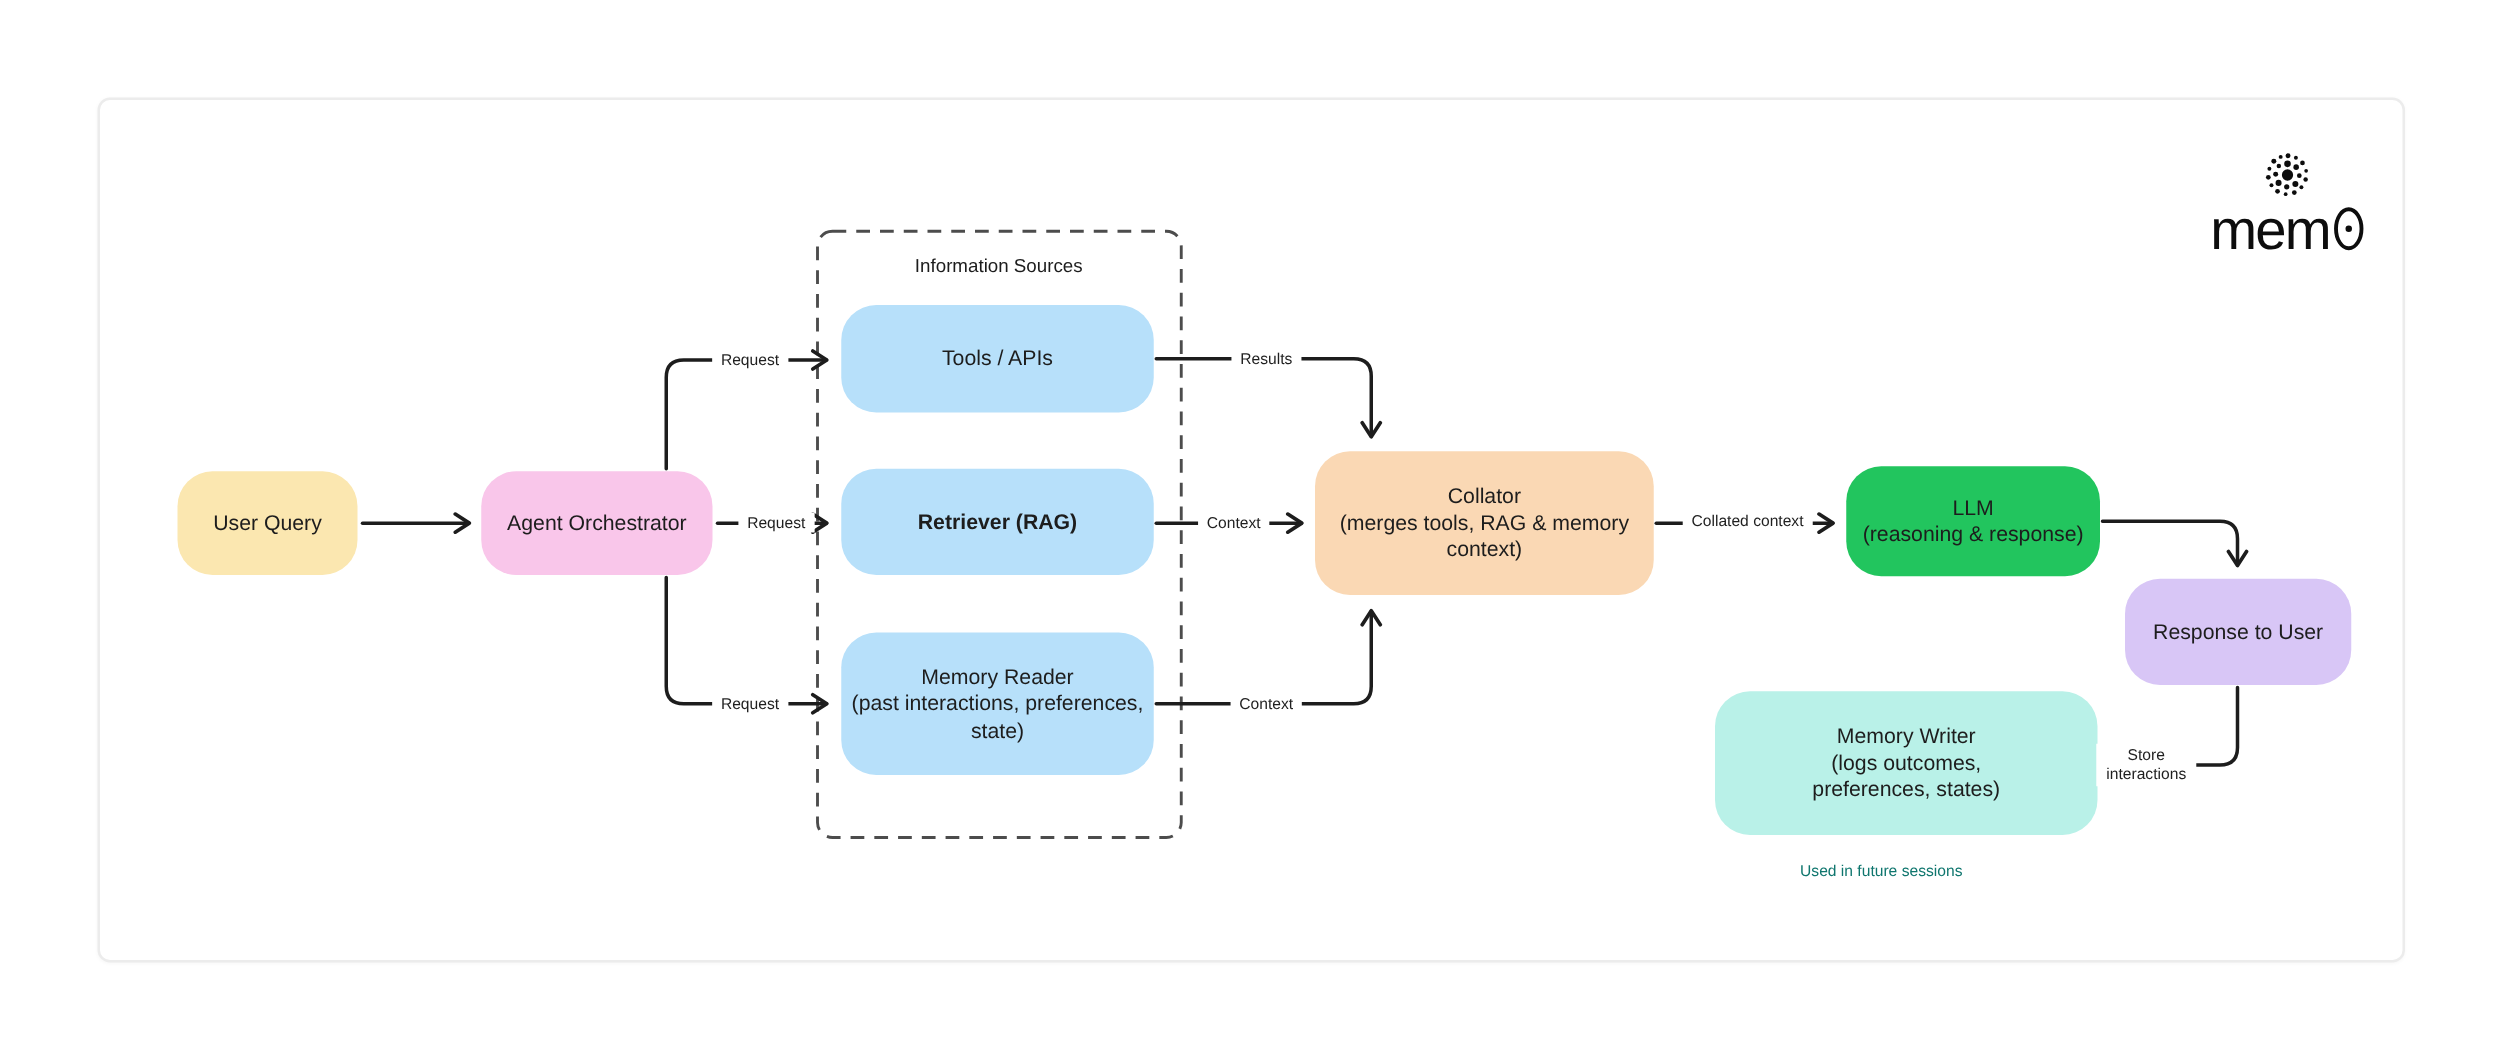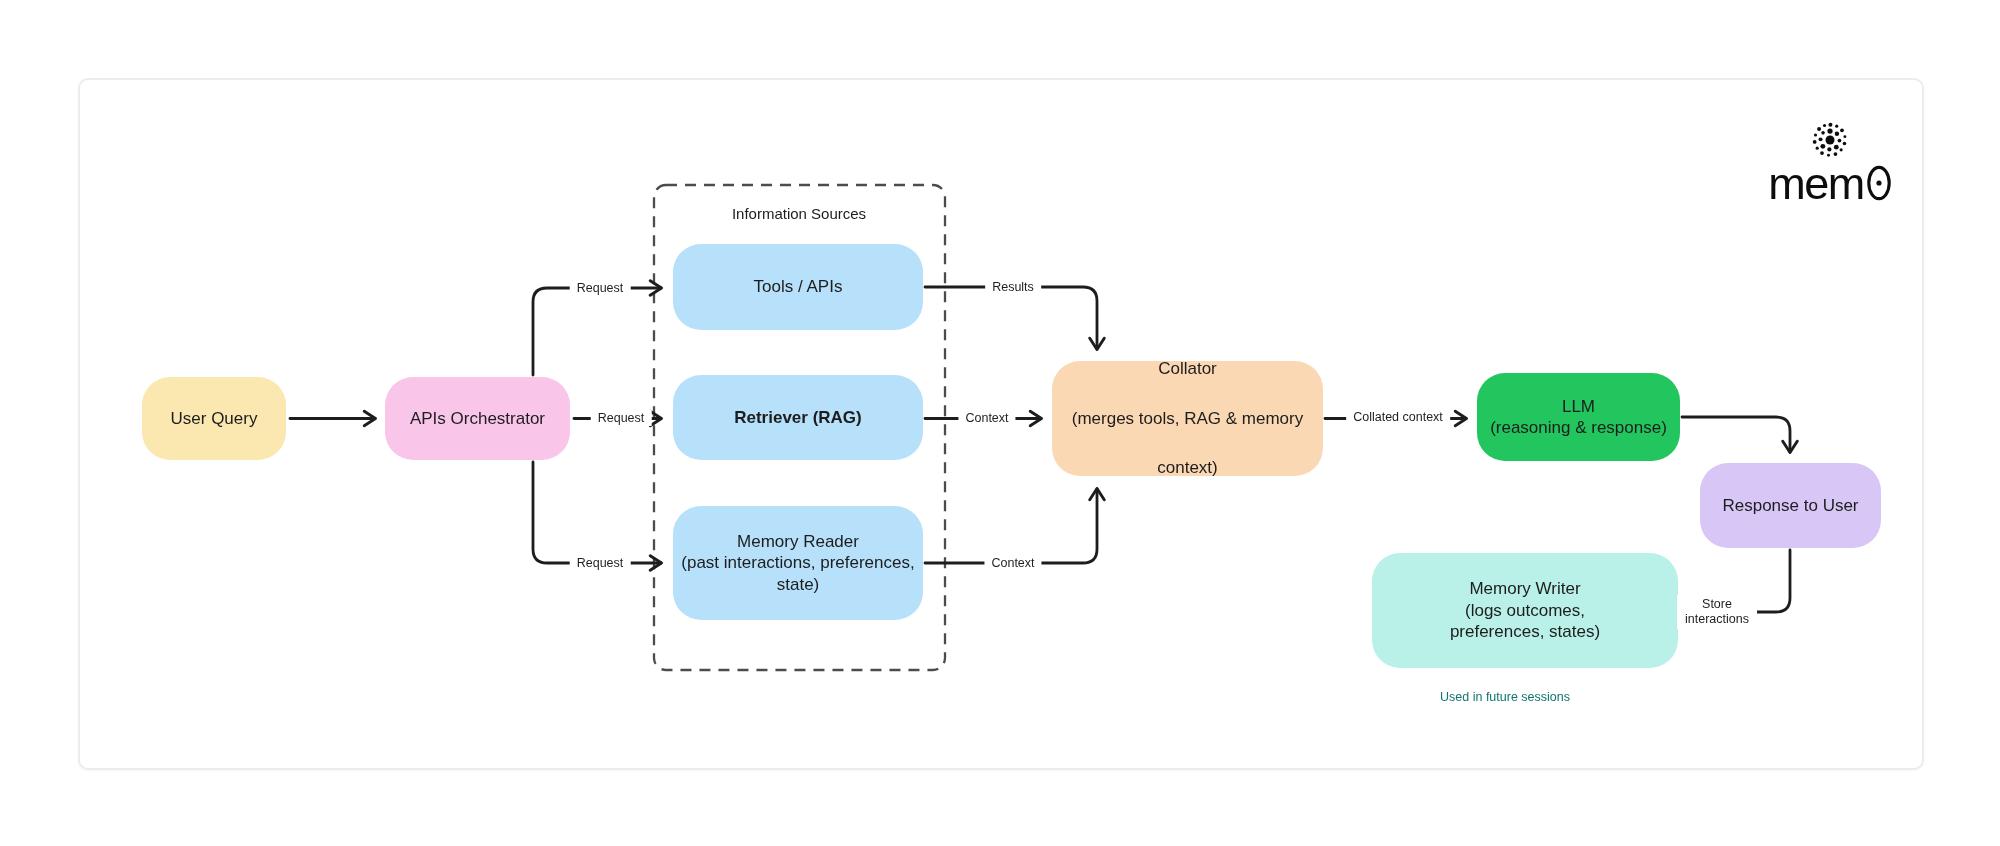--- a/index.html
+++ b/index.html
@@ -16,21 +16,21 @@
   .node{
     position:absolute;display:flex;flex-direction:column;justify-content:center;align-items:center;
     border-radius:28px;text-align:center;font-size:17px;line-height:21.5px;color:#1d1d1d;
   }
   .node div{width:100%;}
   .n-user    {left:142px;top:377px;width:144px;height:83px;background:#FBE7B0;}
   .n-orch    {left:385px;top:377px;width:185px;height:83px;background:#F9C6EA;}
   .n-tools   {left:673px;top:244px;width:250px;height:86px;background:#B7E0FA;}
   .n-retr    {left:673px;top:375px;width:250px;height:85px;background:#B7E0FA;font-weight:bold;}
   .n-memread {left:673px;top:506px;width:250px;height:114px;background:#B7E0FA;}
-  .n-collator{left:1052px;top:361px;width:271px;height:115px;background:#FAD8B4;gap:28px;}
+  .n-collator{left:1052px;top:361px;width:271px;height:115px;background:#FAD8B4;}
   .n-llm     {left:1477px;top:373px;width:203px;height:88px;background:#22c55e;}
   .n-resp    {left:1700px;top:463px;width:181px;height:85px;background:#D8C6F6;}
   .n-memwrite{left:1372px;top:553px;width:306px;height:115px;background:#B9F1E8;}
   .group-label{
     position:absolute;left:799px;top:213px;transform:translate(-50%,-50%);
     font-size:15px;font-weight:500;color:#1c1c1c;white-space:nowrap;
   }
   .edge-label{
     position:absolute;transform:translate(-50%,-50%);background:#ffffff;
     padding:1px 7px;font-size:12.5px;color:#1f1f1f;white-space:nowrap;text-align:center;
@@ -77,21 +77,21 @@
       <path d="M 1790 550 V 598 Q 1790 612 1776 612 H 1655" marker-end="url(#arrow)"></path>
     </g>
   </svg>
 
   <div class="group-label">Information Sources</div>
 
   <div class="node n-user">
     <div>User Query</div>
   </div>
   <div class="node n-orch">
-    <div>APIs Orchestrator</div>
+    <div>Agent Orchestrator</div>
   </div>
   <div class="node n-tools">
     <div>Tools / APIs</div>
   </div>
   <div class="node n-retr">
     <div>Retriever (RAG)</div>
   </div>
   <div class="node n-memread">
     <div>Memory Reader</div>
     <div>(past interactions, preferences,</div>

